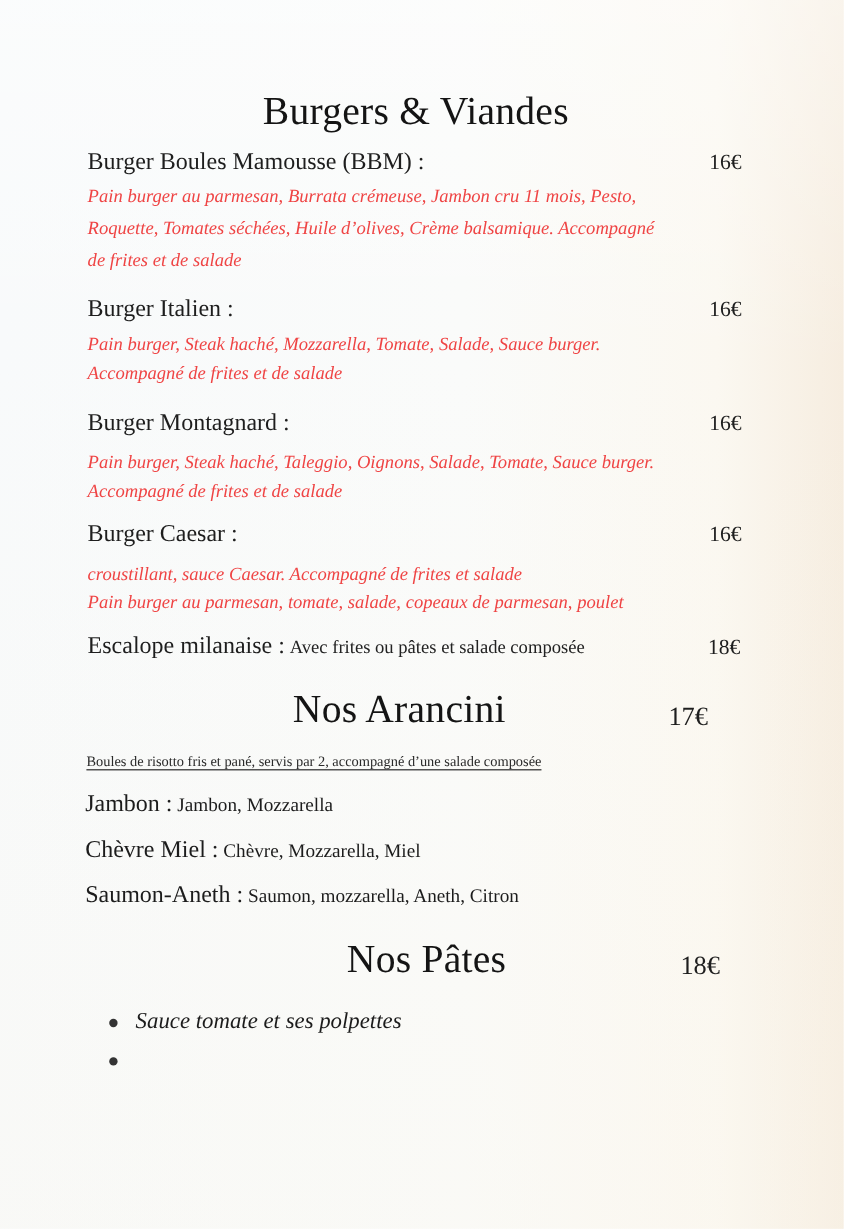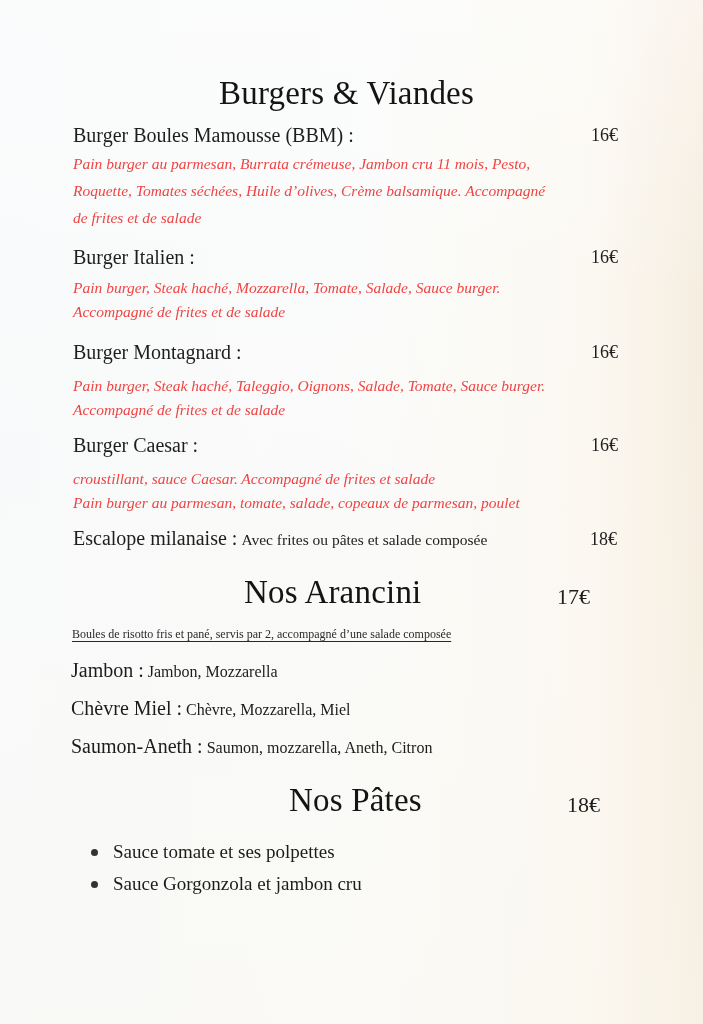--- a/index.html
+++ b/index.html
@@ -138,22 +138,21 @@
   <span class="detail">Chèvre, Mozzarella, Miel</span>
 </div>
 <div class="abs arancini-row" style="left:71px; top:735px;">
   <span class="name">Saumon-Aneth :</span>
   <span class="detail">Saumon, mozzarella, Aneth, Citron</span>
 </div>
 
 <div class="abs section-title" style="left:269px; top:782px;margin-left:20px;">Nos Pâtes</div>
 <div class="abs price" style="left:567px; top:792px; font-size:22px;">18€</div>
 
-<ul class="abs bullet-list" style="left:91px; top:836px;">
+<ul class="abs bullet-list" style="left:91px; top:836px;font-style:italic;">
   <li>
     <span class="bullet-dot"></span>
     <span>Sauce tomate et ses polpettes</span>
   </li>
   <li>
     <span class="bullet-dot"></span>
-    <span>Sauce Gorgonzola et jambon cru</span>
   </li>
 </ul>
 
 </body></html>

